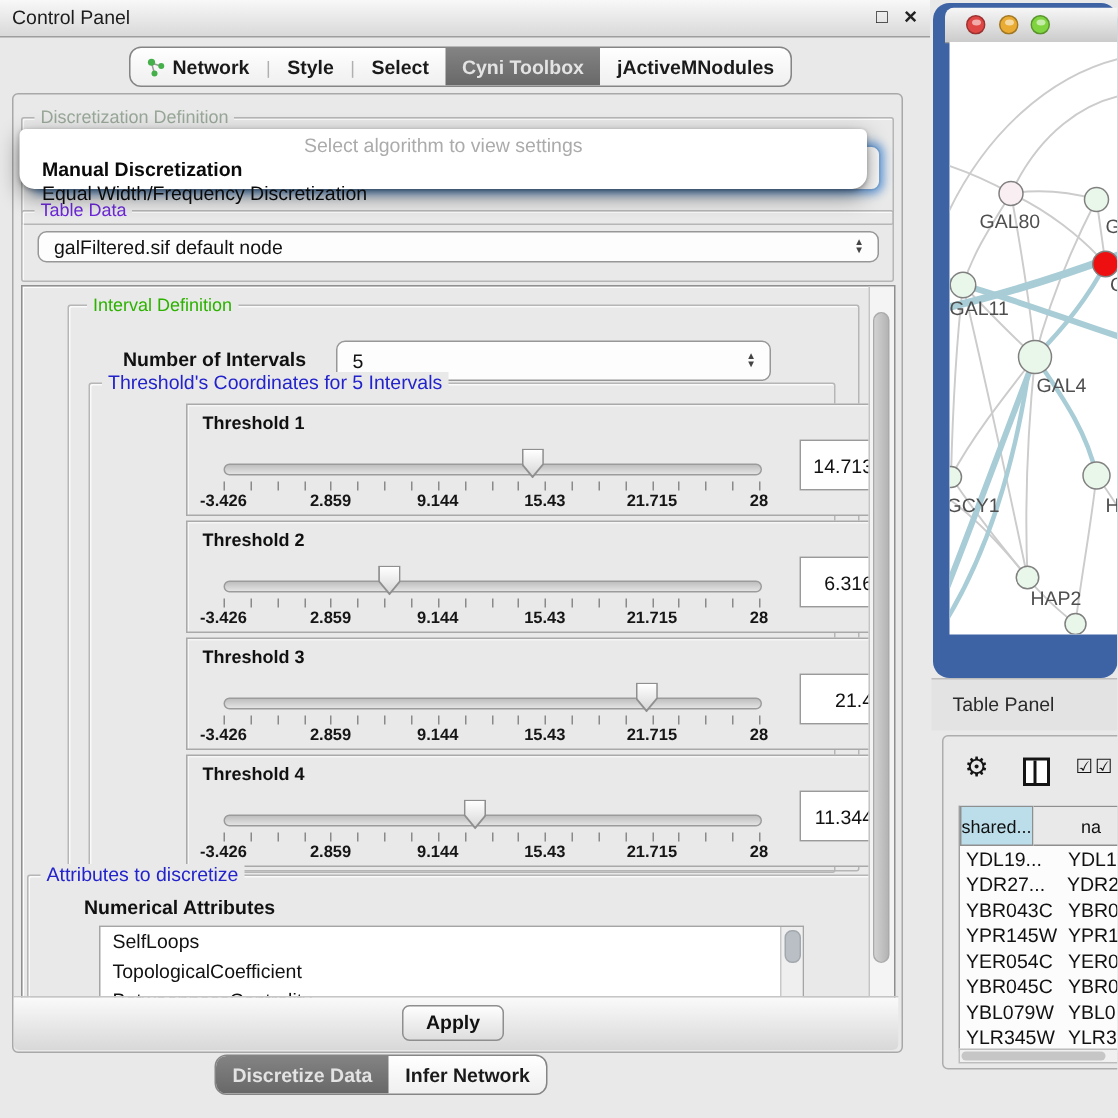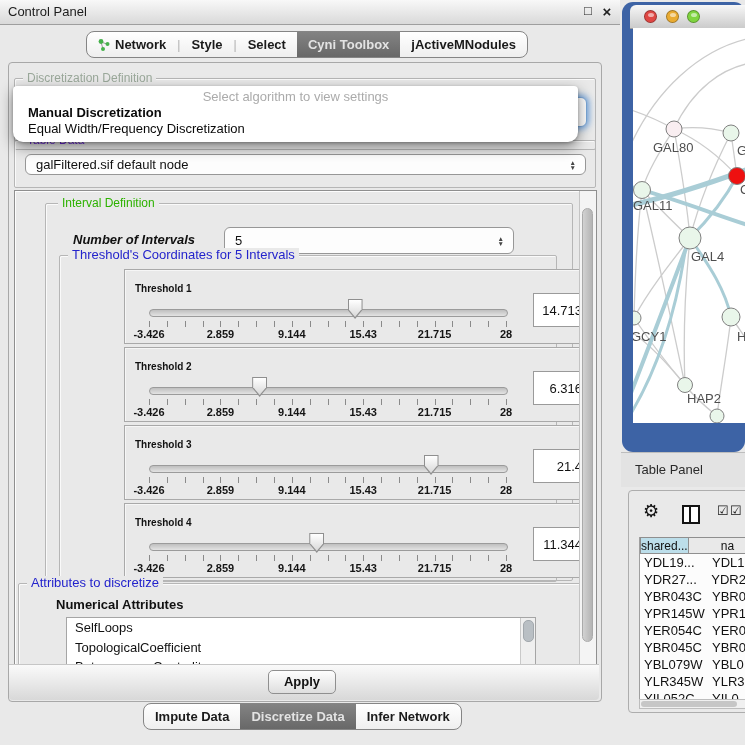--- a/index.html
+++ b/index.html
@@ -35,37 +35,37 @@
   .gt-blue{color:#2323cc;}
   .gt-gray{color:#9aa89a;}
   .gt-black{color:#6d28d9;}
 
   .combo{background:#fdfdfd;border:1px solid #979797;border-radius:6px;font-size:13px;
          display:flex;align-items:center;padding:0 10px;box-sizing:border-box;}
   .spinner{position:absolute;right:9px;top:50%;transform:translateY(-50%);display:flex;flex-direction:column;
            align-items:center;color:#444;font-size:6.5px;line-height:5.5px;}
 
   
-  .popup{left:13px;top:86px;width:565px;height:56px;background:#ffffff;z-index:40;
+  .popup{left:13px;top:86px;width:565px;height:40px;background:#ffffff;z-index:40;
          border-radius:4px 4px 10px 10px;box-shadow:0 5px 14px rgba(0,0,0,.45),0 1px 3px rgba(0,0,0,.25);}
   .popup .prompt{text-align:center;color:#ababab;font-size:13px;padding-top:3px;height:16px;}
   .popup .opt{font-size:13px;padding-left:15px;height:16px;line-height:16px;color:#0a0a0a;}
   .popup .opt.b{font-weight:bold;}
 
   
   .scrollpanel{left:14px;top:190px;width:581px;height:474px;background:#e9e9e9;
                border:1px solid #8f8f8f;box-shadow:inset 1px 1px 0 #fdfdfd;overflow:hidden;}
   .vscroll{position:absolute;right:0;top:0;width:16px;height:100%;background:#f4f4f4;border-left:1px solid #c4c4c4;}
   .vscroll .thumb{position:absolute;left:2px;width:11px;border-radius:6px;
                   background:linear-gradient(90deg,#d2d2d2,#b4b4b4);border:1px solid #aaa;box-sizing:border-box;}
 
   
   .thr-box{position:absolute;left:64px;width:472px;height:75px;background:#e9e9e9;
            border:1px solid #a9a9a9;box-shadow:inset 1px 1px 0 #f6f6f6;box-sizing:border-box;}
-  .thr-title{position:absolute;left:10px;top:13px;font-size:10px;font-weight:bold;color:#111;}
+  .thr-title{position:absolute;left:10px;top:5px;font-size:12px;font-weight:bold;color:#111;}
   .track{position:absolute;left:24px;top:39px;width:357px;height:6px;border-radius:4px;
          background:linear-gradient(#bfbfbf,#e3e3e3);border:1px solid #9b9b9b;}
   .handle{position:absolute;top:29px;width:15px;height:20px;
           clip-path:polygon(0 0,100% 0,100% 54%,50% 100%,0 54%);background:#8f8f8f;}
   .handle::after{content:"";position:absolute;left:1px;top:1px;right:1px;bottom:2px;
           clip-path:polygon(0 0,100% 0,100% 54%,50% 100%,0 54%);background:linear-gradient(#ffffff,#d8d8d8);}
   .tick{position:absolute;top:51px;width:1px;height:6px;background:#8a8a8a;}
   .ticklabel{position:absolute;top:58px;transform:translateX(-50%);font-size:11px;font-weight:bold;color:#151515;white-space:nowrap;}
   .valuebox{position:absolute;left:408px;top:23px;width:56px;height:34px;background:#fff;
             border:1px solid #9a9a9a;font-size:13px;text-align:right;line-height:34px;padding-right:6px;box-sizing:border-box;}
@@ -91,21 +91,21 @@
 
   .tablepanel-bar{left:621px;top:452px;width:124px;height:34px;background:#e3e3e3;border-top:1px solid #bdbdbd;}
   .tablepanel-bar span{position:absolute;left:14px;top:9px;font-size:13px;color:#2a2a2a;}
   .tp-body{left:628px;top:490px;width:117px;height:221px;background:#e9e9e9;border:1px solid #adadad;border-radius:4px 0 0 4px;}
   .gear{position:absolute;left:14px;top:11px;font-size:18px;line-height:18px;color:#141414;}
   .spliticon{position:absolute;left:53px;top:14px;width:14px;height:15px;background:#fff;border:2px solid #141414;}
   .spliticon::after{content:"";position:absolute;left:5px;top:0;width:2px;height:100%;background:#141414;}
   .cbicon{position:absolute;top:12px;font-size:13px;color:#141414;}
 
   .tp-table{position:absolute;left:10px;top:46px;right:0;bottom:11px;background:#fcfcfc;border-left:1px solid #9f9f9f;overflow:hidden;}
-  .tp-head{display:flex;height:17px;}
+  .tp-head{display:flex;height:27px;}
   .tp-head .hc{box-sizing:border-box;border:1px solid #8f8f8f;font-size:12px;display:flex;align-items:center;}
   .hc1{width:68px;background:#bcdeea;justify-content:center;}
   .hc2{width:120px;background:#e9e9e9;border-left:none!important;padding-left:32px;}
   .t-row{display:flex;height:17px;font-size:13px;align-items:center;}
   .t-row .c1{width:68px;padding-left:4px;box-sizing:border-box;white-space:nowrap;}
   .t-row .c2{padding-left:4px;white-space:nowrap;}
   .hscroll{position:absolute;left:10px;top:208px;width:107px;height:10px;background:#f0f0f0;border:1px solid #bdbdbd;box-sizing:border-box;}
   .hscroll .thumb{position:absolute;left:1px;top:1px;width:96px;height:6px;border-radius:4px;background:#c6c6c6;}
 
   .nolabel{font-size:13px;font-weight:bold;color:#111;}
@@ -172,21 +172,21 @@
     <div class="prompt">Select algorithm to view settings</div>
     <div class="opt b">Manual Discretization</div>
     <div class="opt">Equal Width/Frequency Discretization</div>
   </div>
 
   <div class="abs scrollpanel">
 
     <div class="group" style="position:absolute;left:30px;top:12px;width:526px;height:376px;">
       <span class="group-title gt-green" style="left:12px;">Interval Definition</span>
 
-      <span class="nolabel" style="position:absolute;left:27px;top:28px;font-style:italic;">Number of Intervals</span>
+      <span class="nolabel" style="position:absolute;left:36px;top:28px;">Number of Intervals</span>
       <div class="combo" style="position:absolute;left:178px;top:23px;width:290px;height:27px;">
         <span>5</span>
         <span class="spinner">
           <span>▲</span>
             <span>▼</span>
         </span>
       </div>
 
       <div class="group" style="position:absolute;left:13px;top:51px;width:496px;height:325px;">
         <span class="group-title gt-blue" style="left:8px;font-size:13px;">Threshold's Coordinates for 5 Intervals</span>
@@ -352,23 +352,20 @@
 
     <div class="vscroll">
       <div class="thumb" style="top:17px;height:434px;"></div>
     </div>
   </div>
 
   <div class="abs footerband"></div>
   <div class="abs applybtn">Apply</div>
 
   <div class="abs tabpill" id="bottom-tabs">
-      <div class="tab">
-        <span>Impute Data</span>
-      </div>
       <div class="tab sel">
         <span>Discretize Data</span>
       </div>
       <div class="tab">
         <span>Infer Network</span>
       </div>
     </div>
 
   <div class="abs netframe" id="net-frame" style="background: rgb(61, 99, 165); border-radius: 11px;">
     <div class="nettitle">

